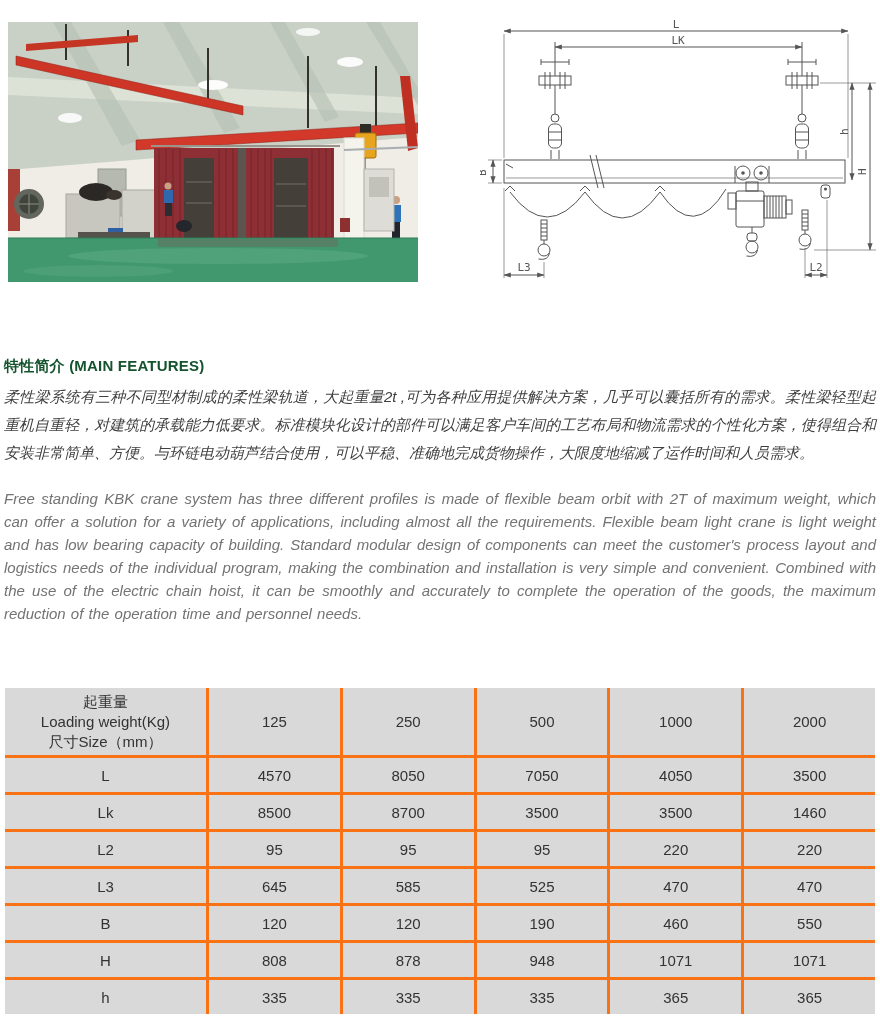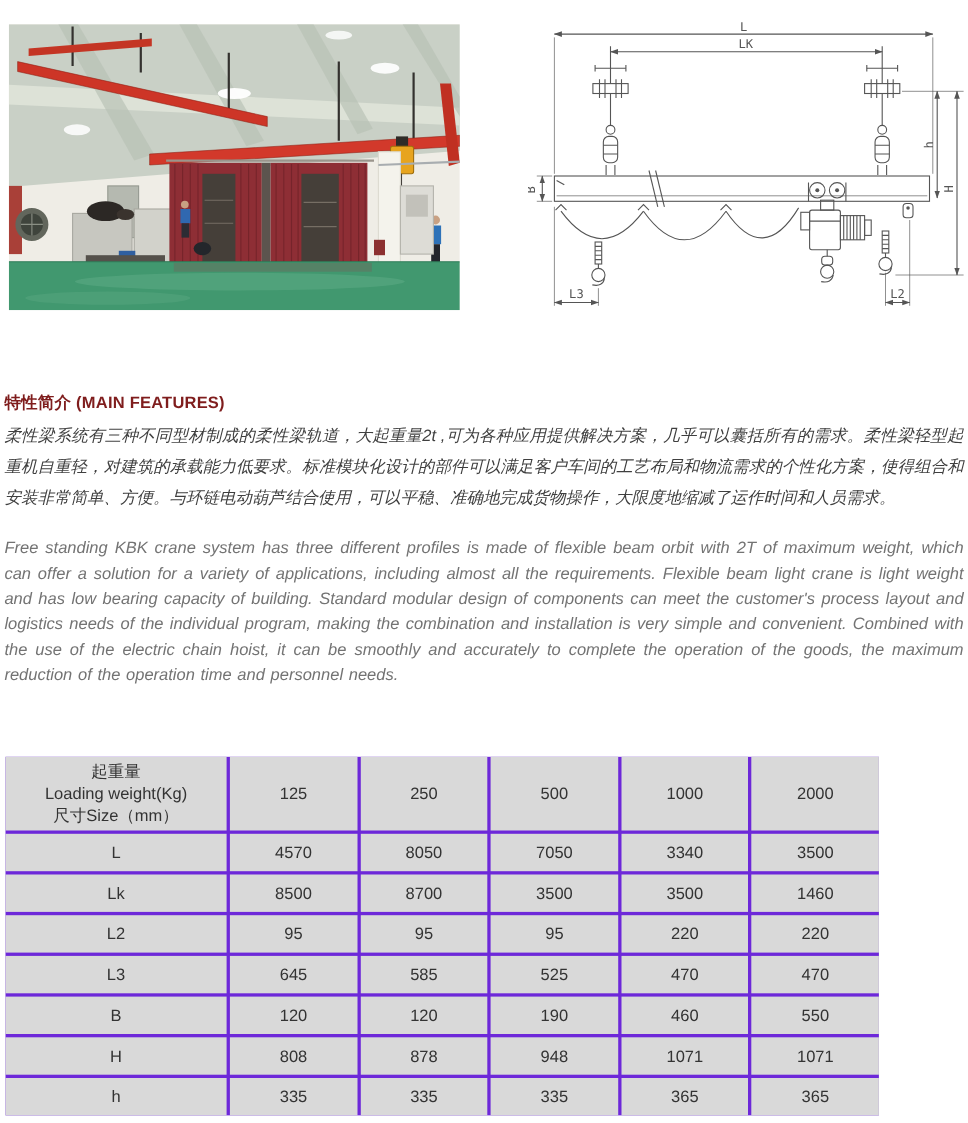--- a/index.html
+++ b/index.html
@@ -1,27 +1,27 @@
 <!DOCTYPE html>
 <html><head>
 <meta charset="utf-8">
 <style>
   html,body{margin:0;padding:0;background:#ffffff;}
   .canvas{position:relative;width:880px;height:1021px;background:#ffffff;overflow:hidden;
           font-family:"Liberation Sans","DejaVu Sans",sans-serif;color:#3c3c3c;}
   .photo{position:absolute;left:8px;top:22px;width:410px;height:260px;display:block;}
   .diagram{position:absolute;left:480px;top:20px;width:400px;height:264px;display:block;}
   .diagram text{font-family:"DejaVu Sans Mono","Liberation Mono",monospace;font-size:11px;fill:#555;stroke:none;}
-  .feat-heading{position:absolute;left:4px;top:357px;font-size:15px;font-weight:bold;color:#7f1d1d;letter-spacing:.2px;}
+  .feat-heading{position:absolute;left:4px;top:357px;font-size:15px;font-weight:bold;color:#14532d;letter-spacing:.2px;}
   .para{position:absolute;left:4px;width:872px;text-align:justify;font-style:italic;}
   .para-zh{top:383px;font-size:15px;line-height:28px;color:#3f3f3f;}
   .para-en{top:487px;font-size:15px;line-height:23px;color:#737373;word-spacing:1px;}
-  .spec-table{position:absolute;left:5px;top:688px;width:794px;display:grid;
+  .spec-table{position:absolute;left:5px;top:688px;width:870px;display:grid;
               grid-template-columns:201px repeat(5,1fr);
-              grid-template-rows:67px repeat(7,34px);gap:3px;background:#6d28d9;}
+              grid-template-rows:67px repeat(7,34px);gap:3px;background:#f97316;}
   .cell{background:#d9d9d9;display:flex;align-items:center;justify-content:center;
         font-size:15px;color:#333;}
   .cell.corner{flex-direction:column;line-height:20px;text-align:center;}
   .cell.corner span{display:block;}
 </style>
 </head>
 <body>
 
 <div class="canvas">
 
@@ -261,21 +261,21 @@
     <div class="cell">125</div>
     <div class="cell">250</div>
     <div class="cell">500</div>
     <div class="cell">1000</div>
     <div class="cell">2000</div>
 
     <div class="cell">L</div>
     <div class="cell">4570</div>
     <div class="cell">8050</div>
     <div class="cell">7050</div>
-    <div class="cell">3340</div>
+    <div class="cell">4050</div>
     <div class="cell">3500</div>
 
     <div class="cell">Lk</div>
     <div class="cell">8500</div>
     <div class="cell">8700</div>
     <div class="cell">3500</div>
     <div class="cell">3500</div>
     <div class="cell">1460</div>
 
     <div class="cell">L2</div>

